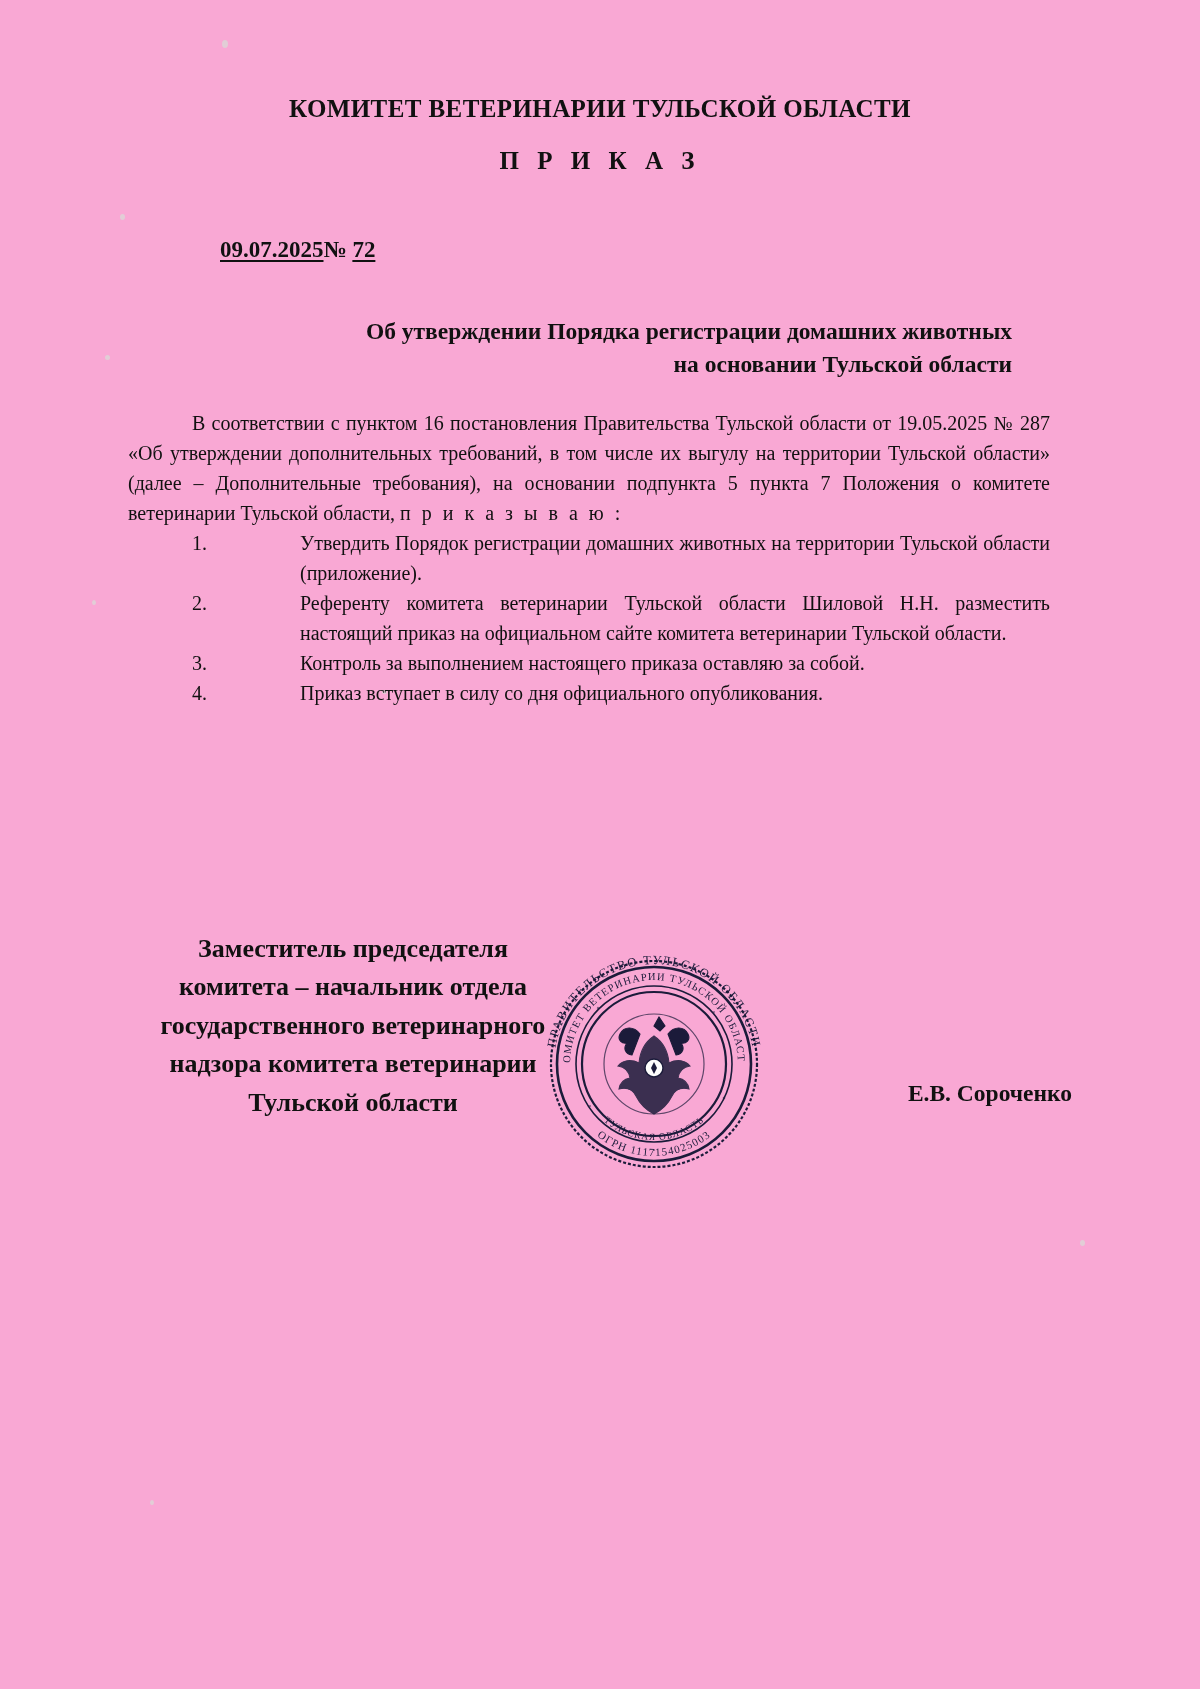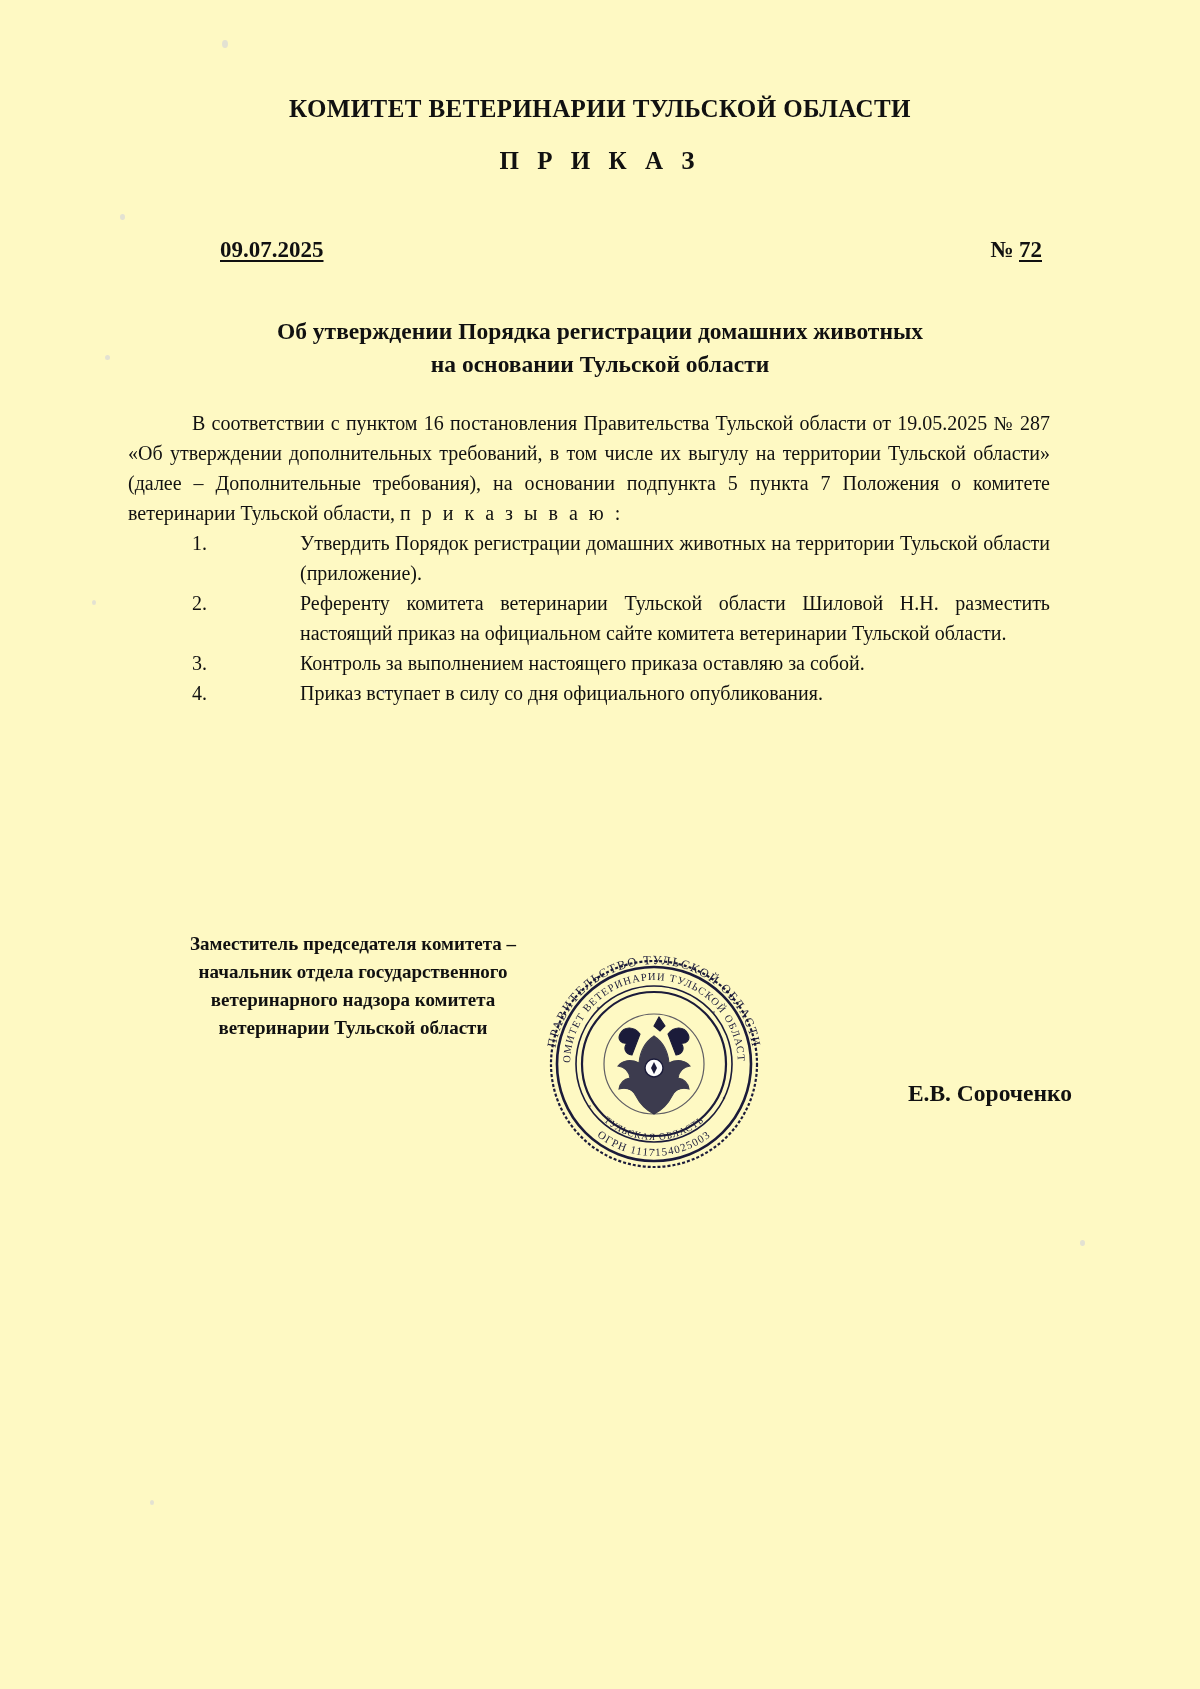--- a/index.html
+++ b/index.html
@@ -12,21 +12,21 @@
     height: 1689px;
     position: relative;
     font-family: "Liberation Serif", "DejaVu Serif", serif;
     color: #111111;
     overflow: hidden;
   }
 
   .page {
     position: absolute;
     inset: 0;
-    background: #fef9c3;
+    background: #f9a8d4;
   }
 
   
   .speckle {
     position: absolute;
     background: #d9d9d7;
     border-radius: 50%;
     opacity: .75;
   }
 
@@ -49,39 +49,39 @@
     margin-top: 24px;
     text-align: center;
     font-weight: bold;
     font-size: 25px;
     letter-spacing: 6px;
   }
 
   .meta-row {
     margin-top: 62px;
     display: flex;
-    justify-content: space-between;
+    justify-content: flex-start;
     align-items: baseline;
     font-size: 23px;
     font-weight: bold;
     padding: 0 30px 0 92px;
   }
   .meta-row .date {
     text-decoration: underline;
     text-underline-offset: 3px;
   }
   .meta-row .num-label { font-weight: bold; }
   .meta-row .num-value {
     text-decoration: underline;
     text-underline-offset: 3px;
   }
 
   .subject {
     margin-top: 52px;
-    text-align: center;
+    text-align: right;
     font-weight: bold;
     font-size: 23.5px;
     line-height: 1.42;
     padding: 0 60px;
   }
 
   .body {
     margin-top: 26px;
     font-size: 20px;
     line-height: 1.5;
@@ -124,21 +124,21 @@
     width: 944px;
     height: 300px;
   }
   .signer-title {
     position: absolute;
     left: 30px;
     top: 0;
     width: 390px;
     text-align: center;
     font-weight: bold;
-    font-size: 19px;
+    font-size: 26px;
     line-height: 1.48;
   }
   .signer-name {
     position: absolute;
     right: 0;
     top: 150px;
     font-weight: bold;
     font-size: 23.5px;
     white-space: nowrap;
   }

